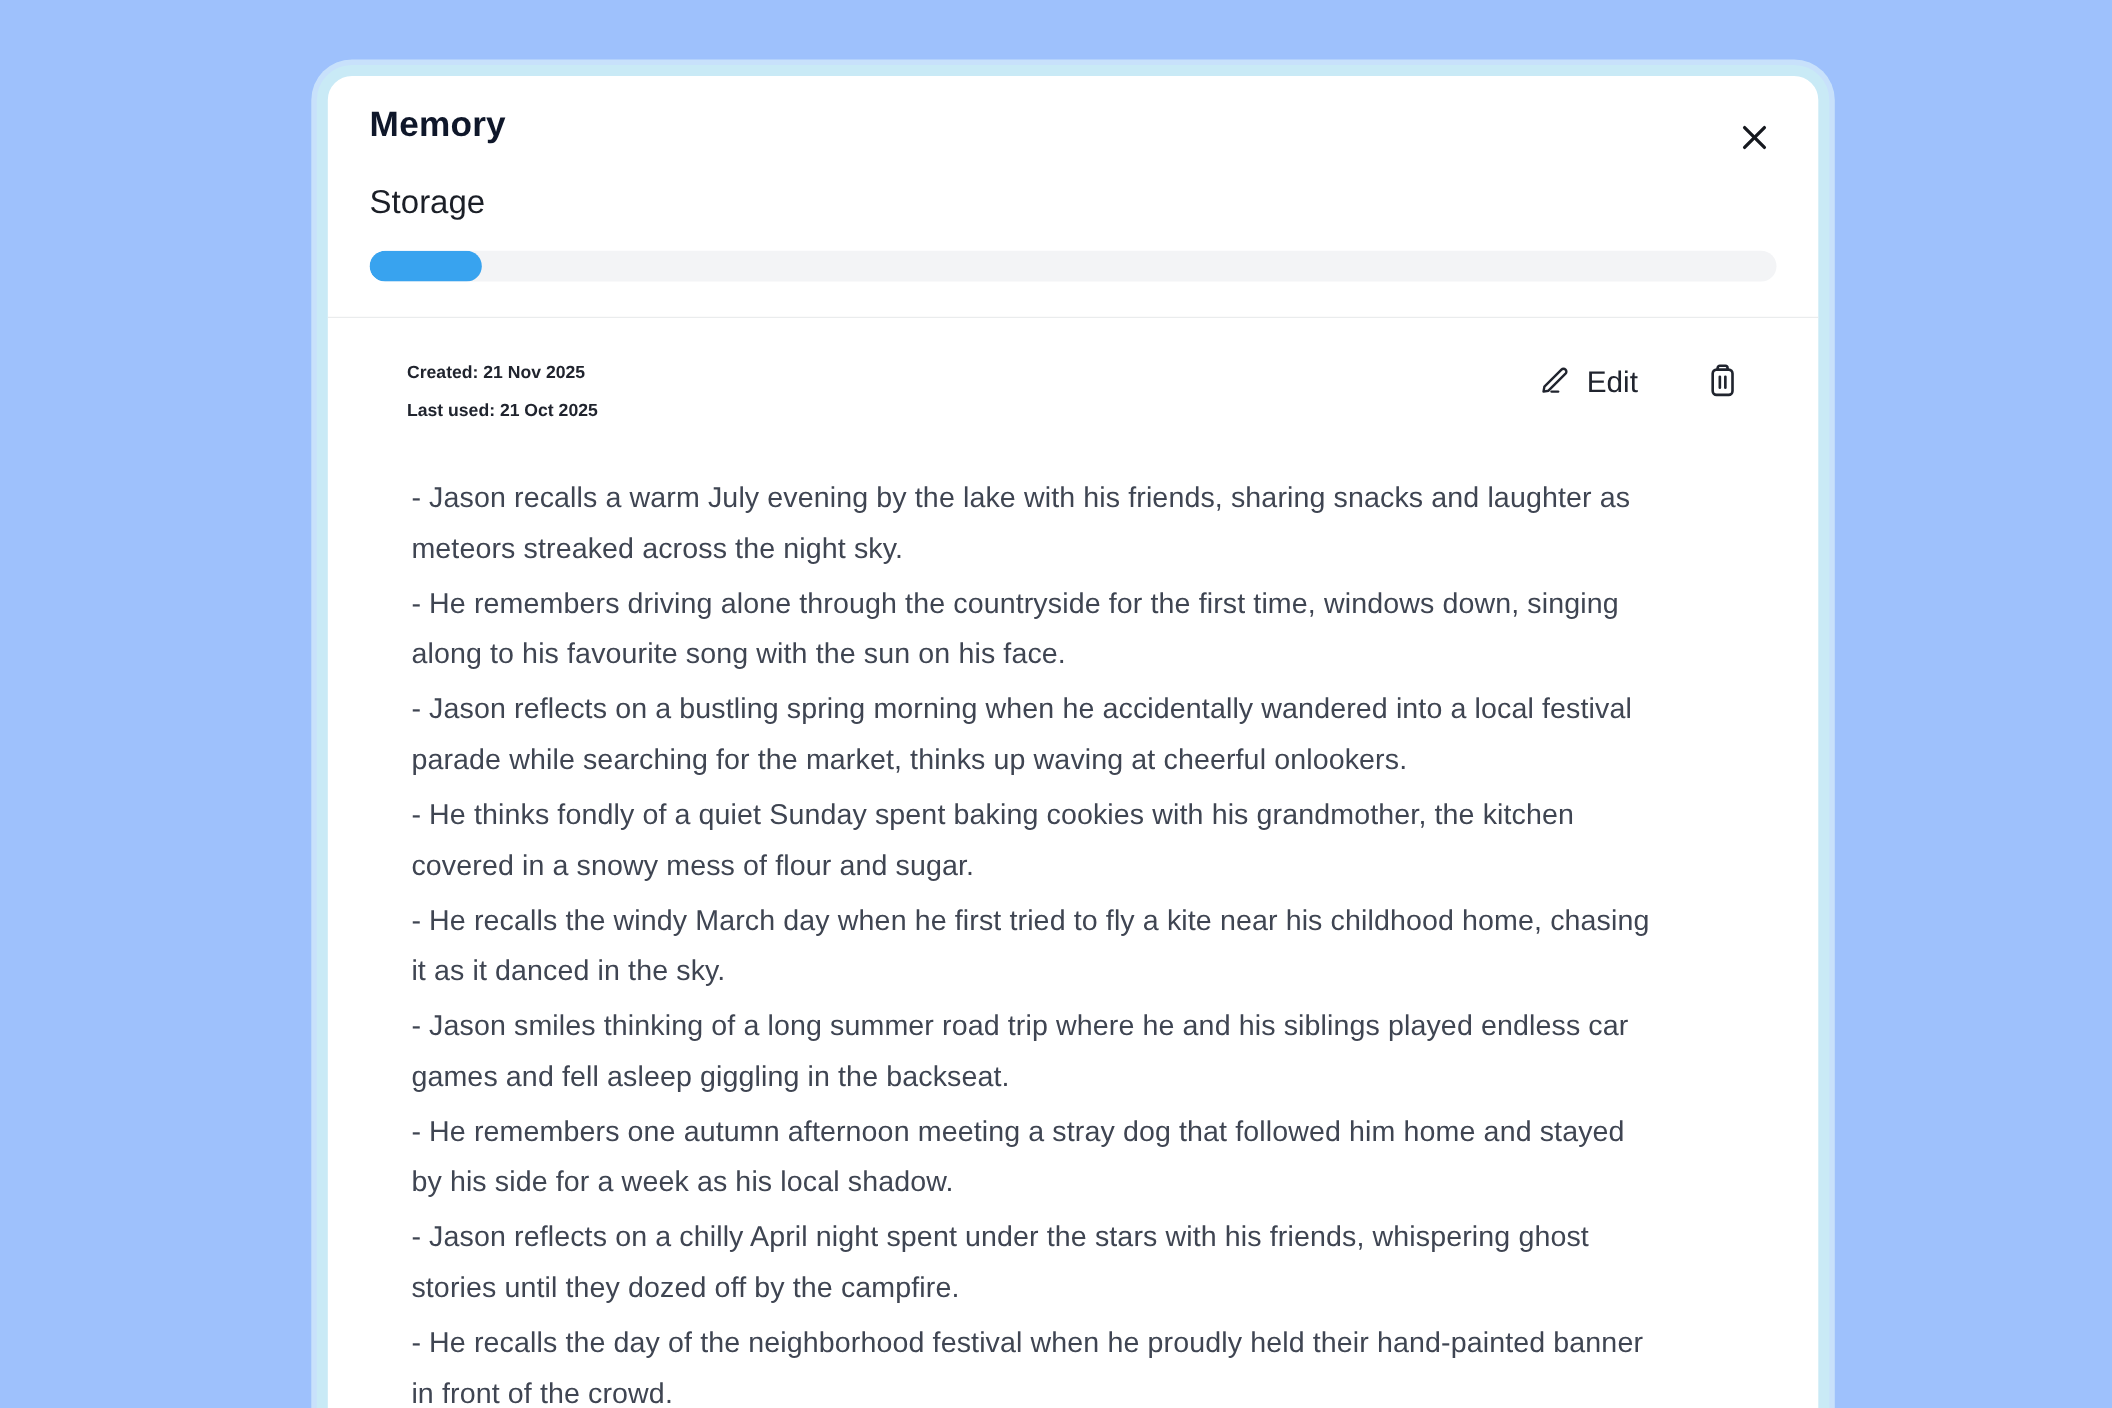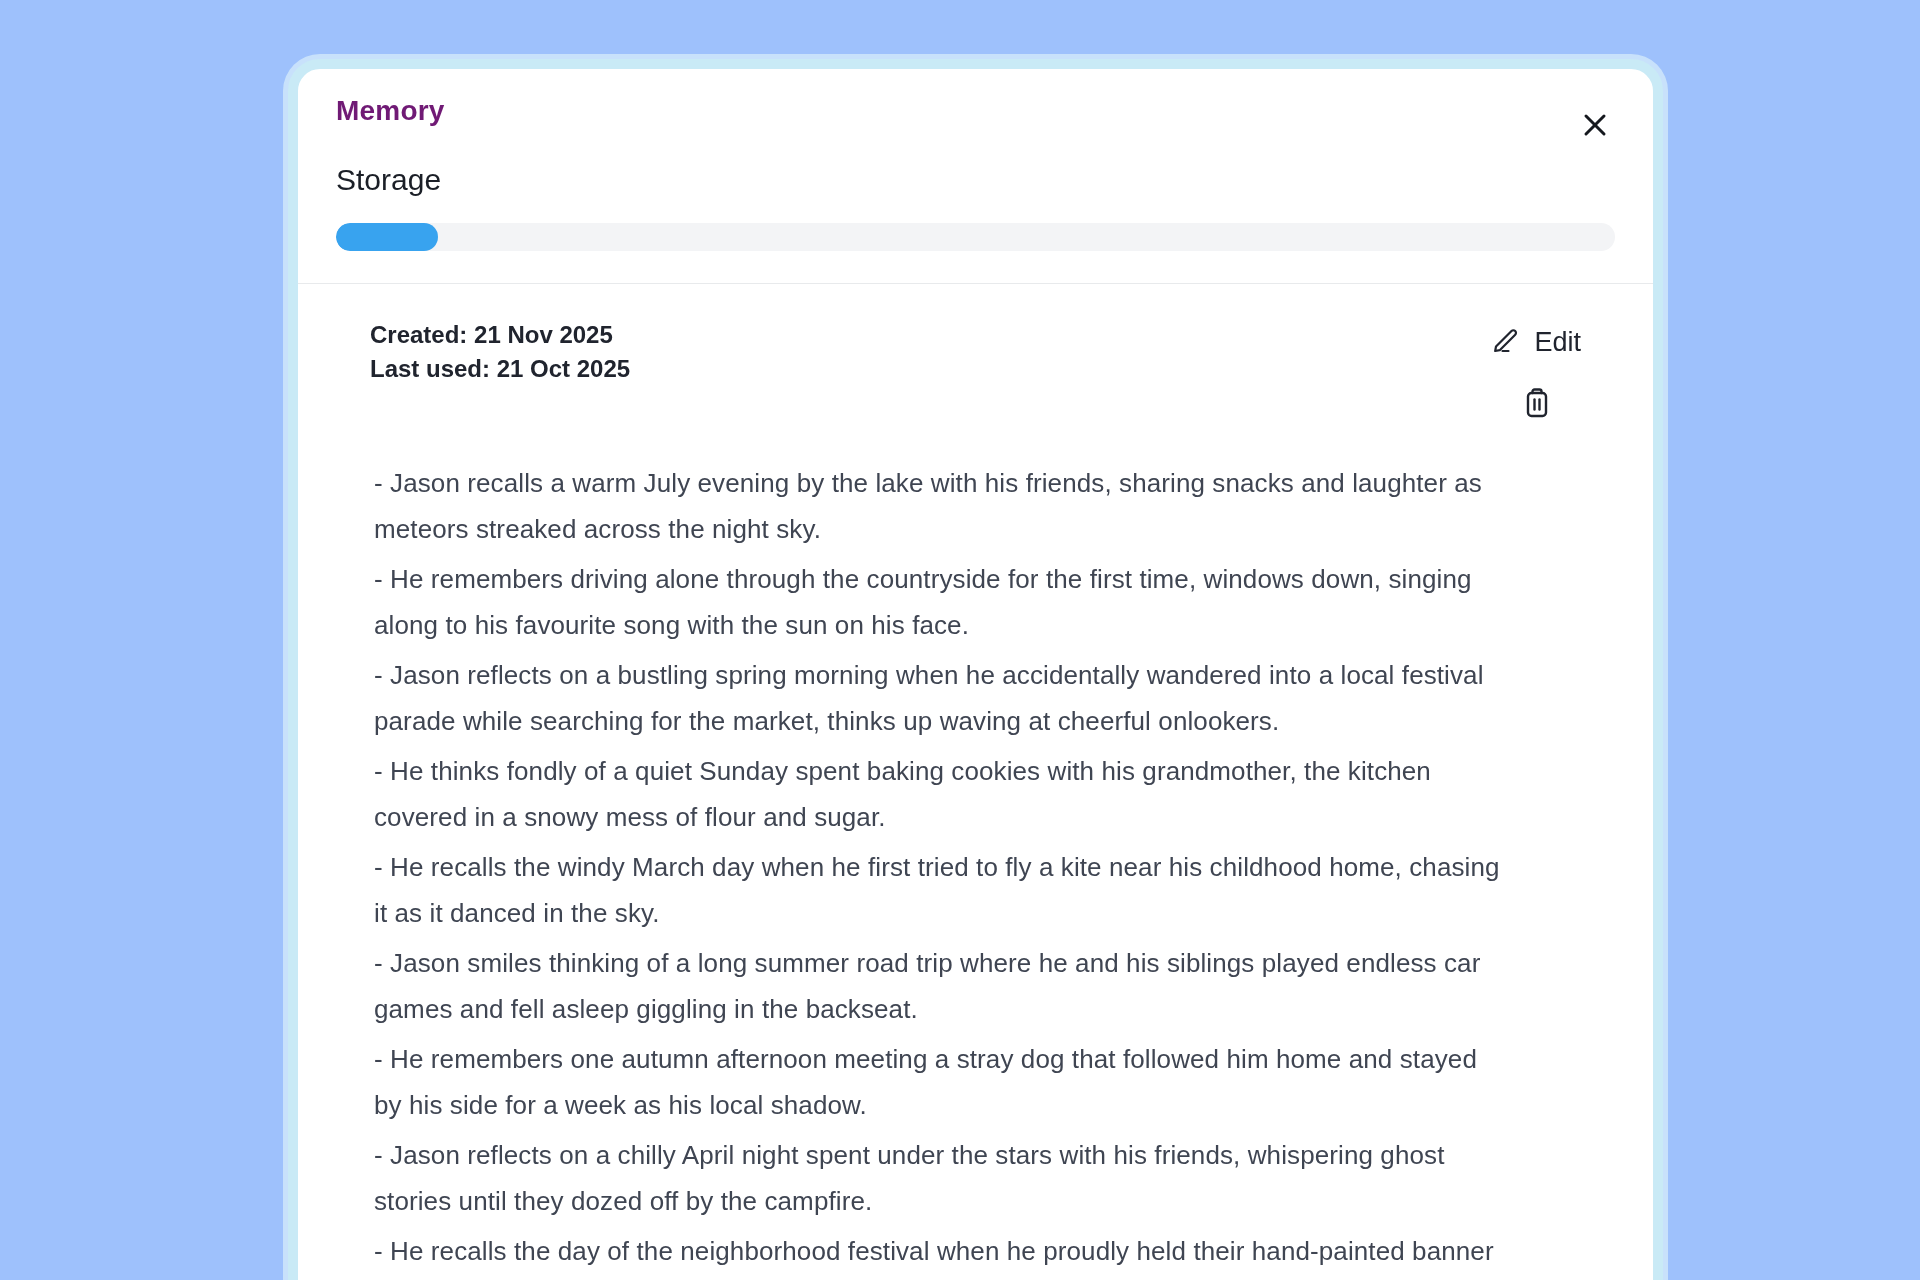--- a/index.html
+++ b/index.html
@@ -18,25 +18,25 @@
     border: 10px solid #c9eaf6;
     border-radius: 32px;
     box-shadow: 0 0 0 5px rgba(223,243,250,0.65);
   }
 
   .modal-header {
     position: relative;
     padding: 26px 38px 32px 38px;
   }
   .modal-title {
-    font-size: 28px;
+    font-size: 32px;
     line-height: 1.15;
     font-weight: 700;
     letter-spacing: 0.2px;
-    color: #701a75;
+    color: #0f172a;
   }
   .close-btn {
     position: absolute;
     top: 34px; right: 36px;
     width: 44px; height: 44px;
     background: none; border: none; cursor: pointer;
     display: flex; align-items: center; justify-content: center;
   }
   .close-btn svg { display: block; }
 
@@ -64,30 +64,29 @@
   .divider { border: none; border-top: 1px solid #e8eaec; }
 
   .modal-body { padding: 34px 72px 0 72px; }
 
   .meta-row {
     display: flex;
     justify-content: space-between;
     align-items: flex-start;
   }
   .meta-dates {
-    font-size: 24px;
+    font-size: 16px;
     line-height: 34px;
     font-weight: 700;
     color: #20242e;
   }
   .actions {
     display: flex;
-    gap: 26px;
+    gap: 62px;
     padding-top: 6px;
-    flex-direction: column;
   }
   .edit-btn {
     display: flex; align-items: center; gap: 12px;
     background: none; border: none; cursor: pointer;
     font-family: inherit;
     font-size: 27px; font-weight: 500; color: #20242e;
   }
   .icon-btn {
     background: none; border: none; cursor: pointer;
     display: flex; align-items: center; justify-content: center;

